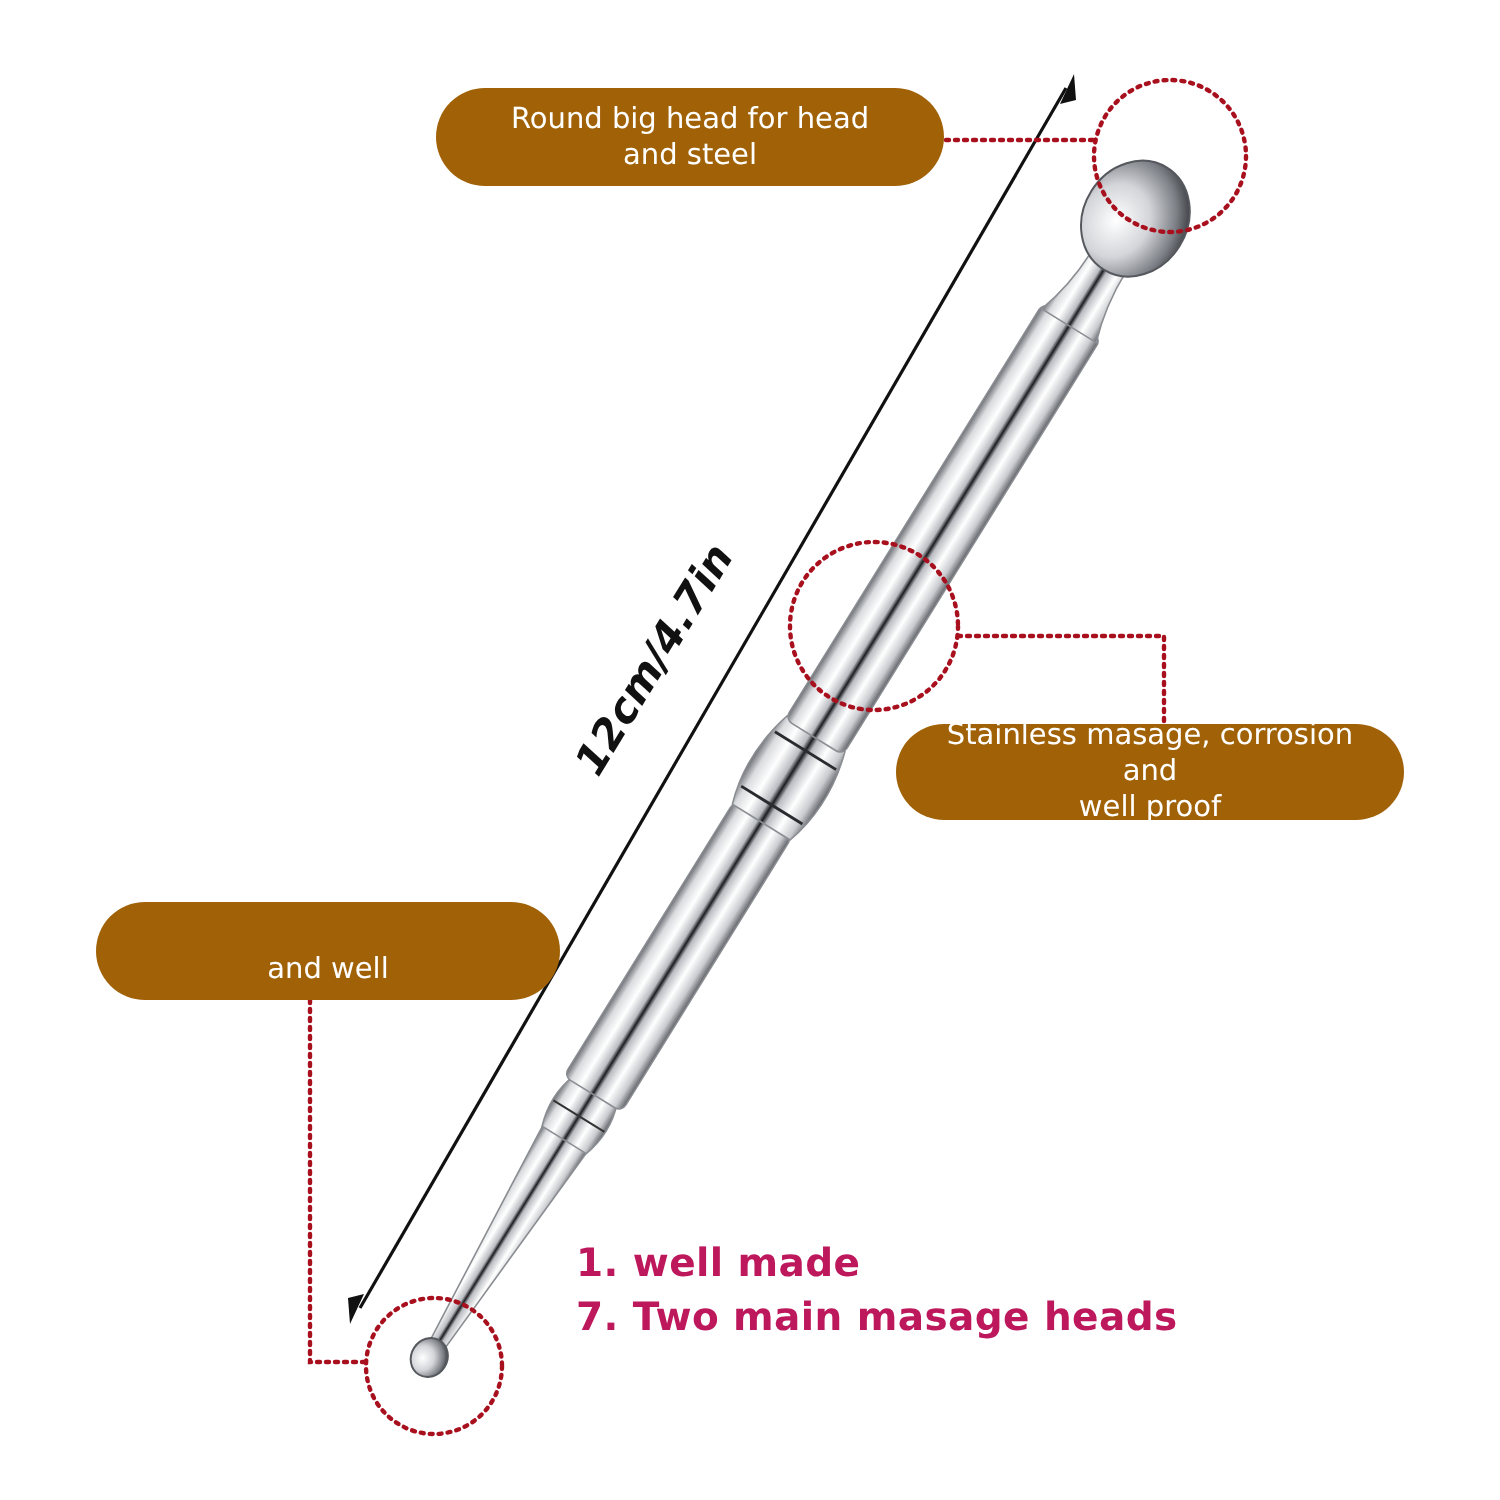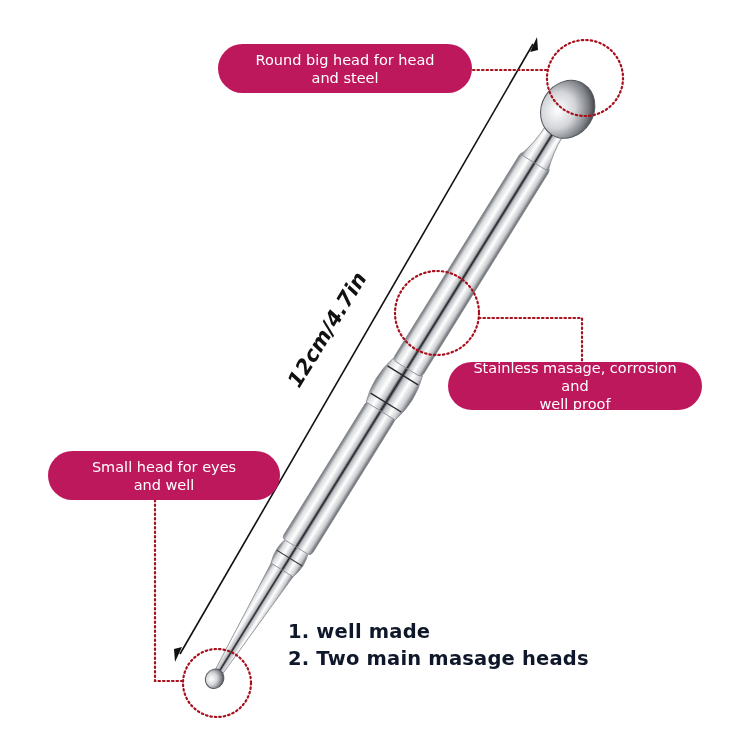--- a/index.html
+++ b/index.html
@@ -1,22 +1,22 @@
 <!DOCTYPE html>
 <html><head>
 <meta charset="utf-8">
 <style>
   html, body { margin:0; padding:0; background:#ffffff; }
   body { width:750px; height:750px; position:relative; overflow:hidden; font-family:"Liberation Sans", "DejaVu Sans", sans-serif; }
-  .pill { position:absolute; background:#be185d; color:#ffffff; border-radius:26px; display:flex; align-items:center; justify-content:center; text-align:center; font-family:"DejaVu Sans", sans-serif; font-size:14.5px; line-height:18px; box-sizing:border-box; padding:0 14px; }
+  .pill { position:absolute; background:#a16207; color:#ffffff; border-radius:26px; display:flex; align-items:center; justify-content:center; text-align:center; font-family:"DejaVu Sans", sans-serif; font-size:14.5px; line-height:18px; box-sizing:border-box; padding:0 14px; }
   #pill-top { left:218px; top:44px; width:254px; height:49px; }
   #pill-right { left:448px; top:362px; width:254px; height:48px; }
   #pill-left { left:48px; top:451px; width:232px; height:49px; }
   #art { position:absolute; left:0; top:0; width:750px; height:750px; }
-  .features { position:absolute; left:288px; top:618px; font-family:"DejaVu Sans", sans-serif; font-weight:bold; color:#0f172a; font-size:19.5px; line-height:27px; letter-spacing:0.2px; }
+  .features { position:absolute; left:288px; top:618px; font-family:"DejaVu Sans", sans-serif; font-weight:bold; color:#be185d; font-size:19.5px; line-height:27px; letter-spacing:0.2px; }
   .features div { white-space:nowrap; }
   .dim-label { position:absolute; left:262px; top:318px; transform:rotate(-58.5deg); transform-origin:center; font-family:"DejaVu Sans", sans-serif; font-weight:bold; font-style:italic; font-size:21px; color:#111; white-space:nowrap; width:130px; text-align:center; }
 </style>
 </head>
 <body>
 
 <svg id="art" viewBox="0 0 750 750" xmlns="http://www.w3.org/2000/svg">
   <defs>
     <linearGradient id="steel" x1="0" y1="0" x2="0" y2="1">
       <stop offset="0" stop-color="#6b6e73"></stop>
@@ -79,19 +79,19 @@
 
 <div id="pill-top" class="pill">
   <div><span>Round big head for head</span><br><span>and steel</span></div>
 </div>
 
 <div id="pill-right" class="pill">
   <div><span>Stainless masage, corrosion and</span><br><span>well proof</span></div>
 </div>
 
 <div id="pill-left" class="pill">
-  <div><span>Small head for eyes</span><br><span>and well</span></div>
+  <div><br><span>and well</span></div>
 </div>
 
 <div class="features">
   <div>1. well made</div>
-  <div>2. Two main masage heads</div>
+  <div>7. Two main masage heads</div>
 </div>
 
 </body></html>

